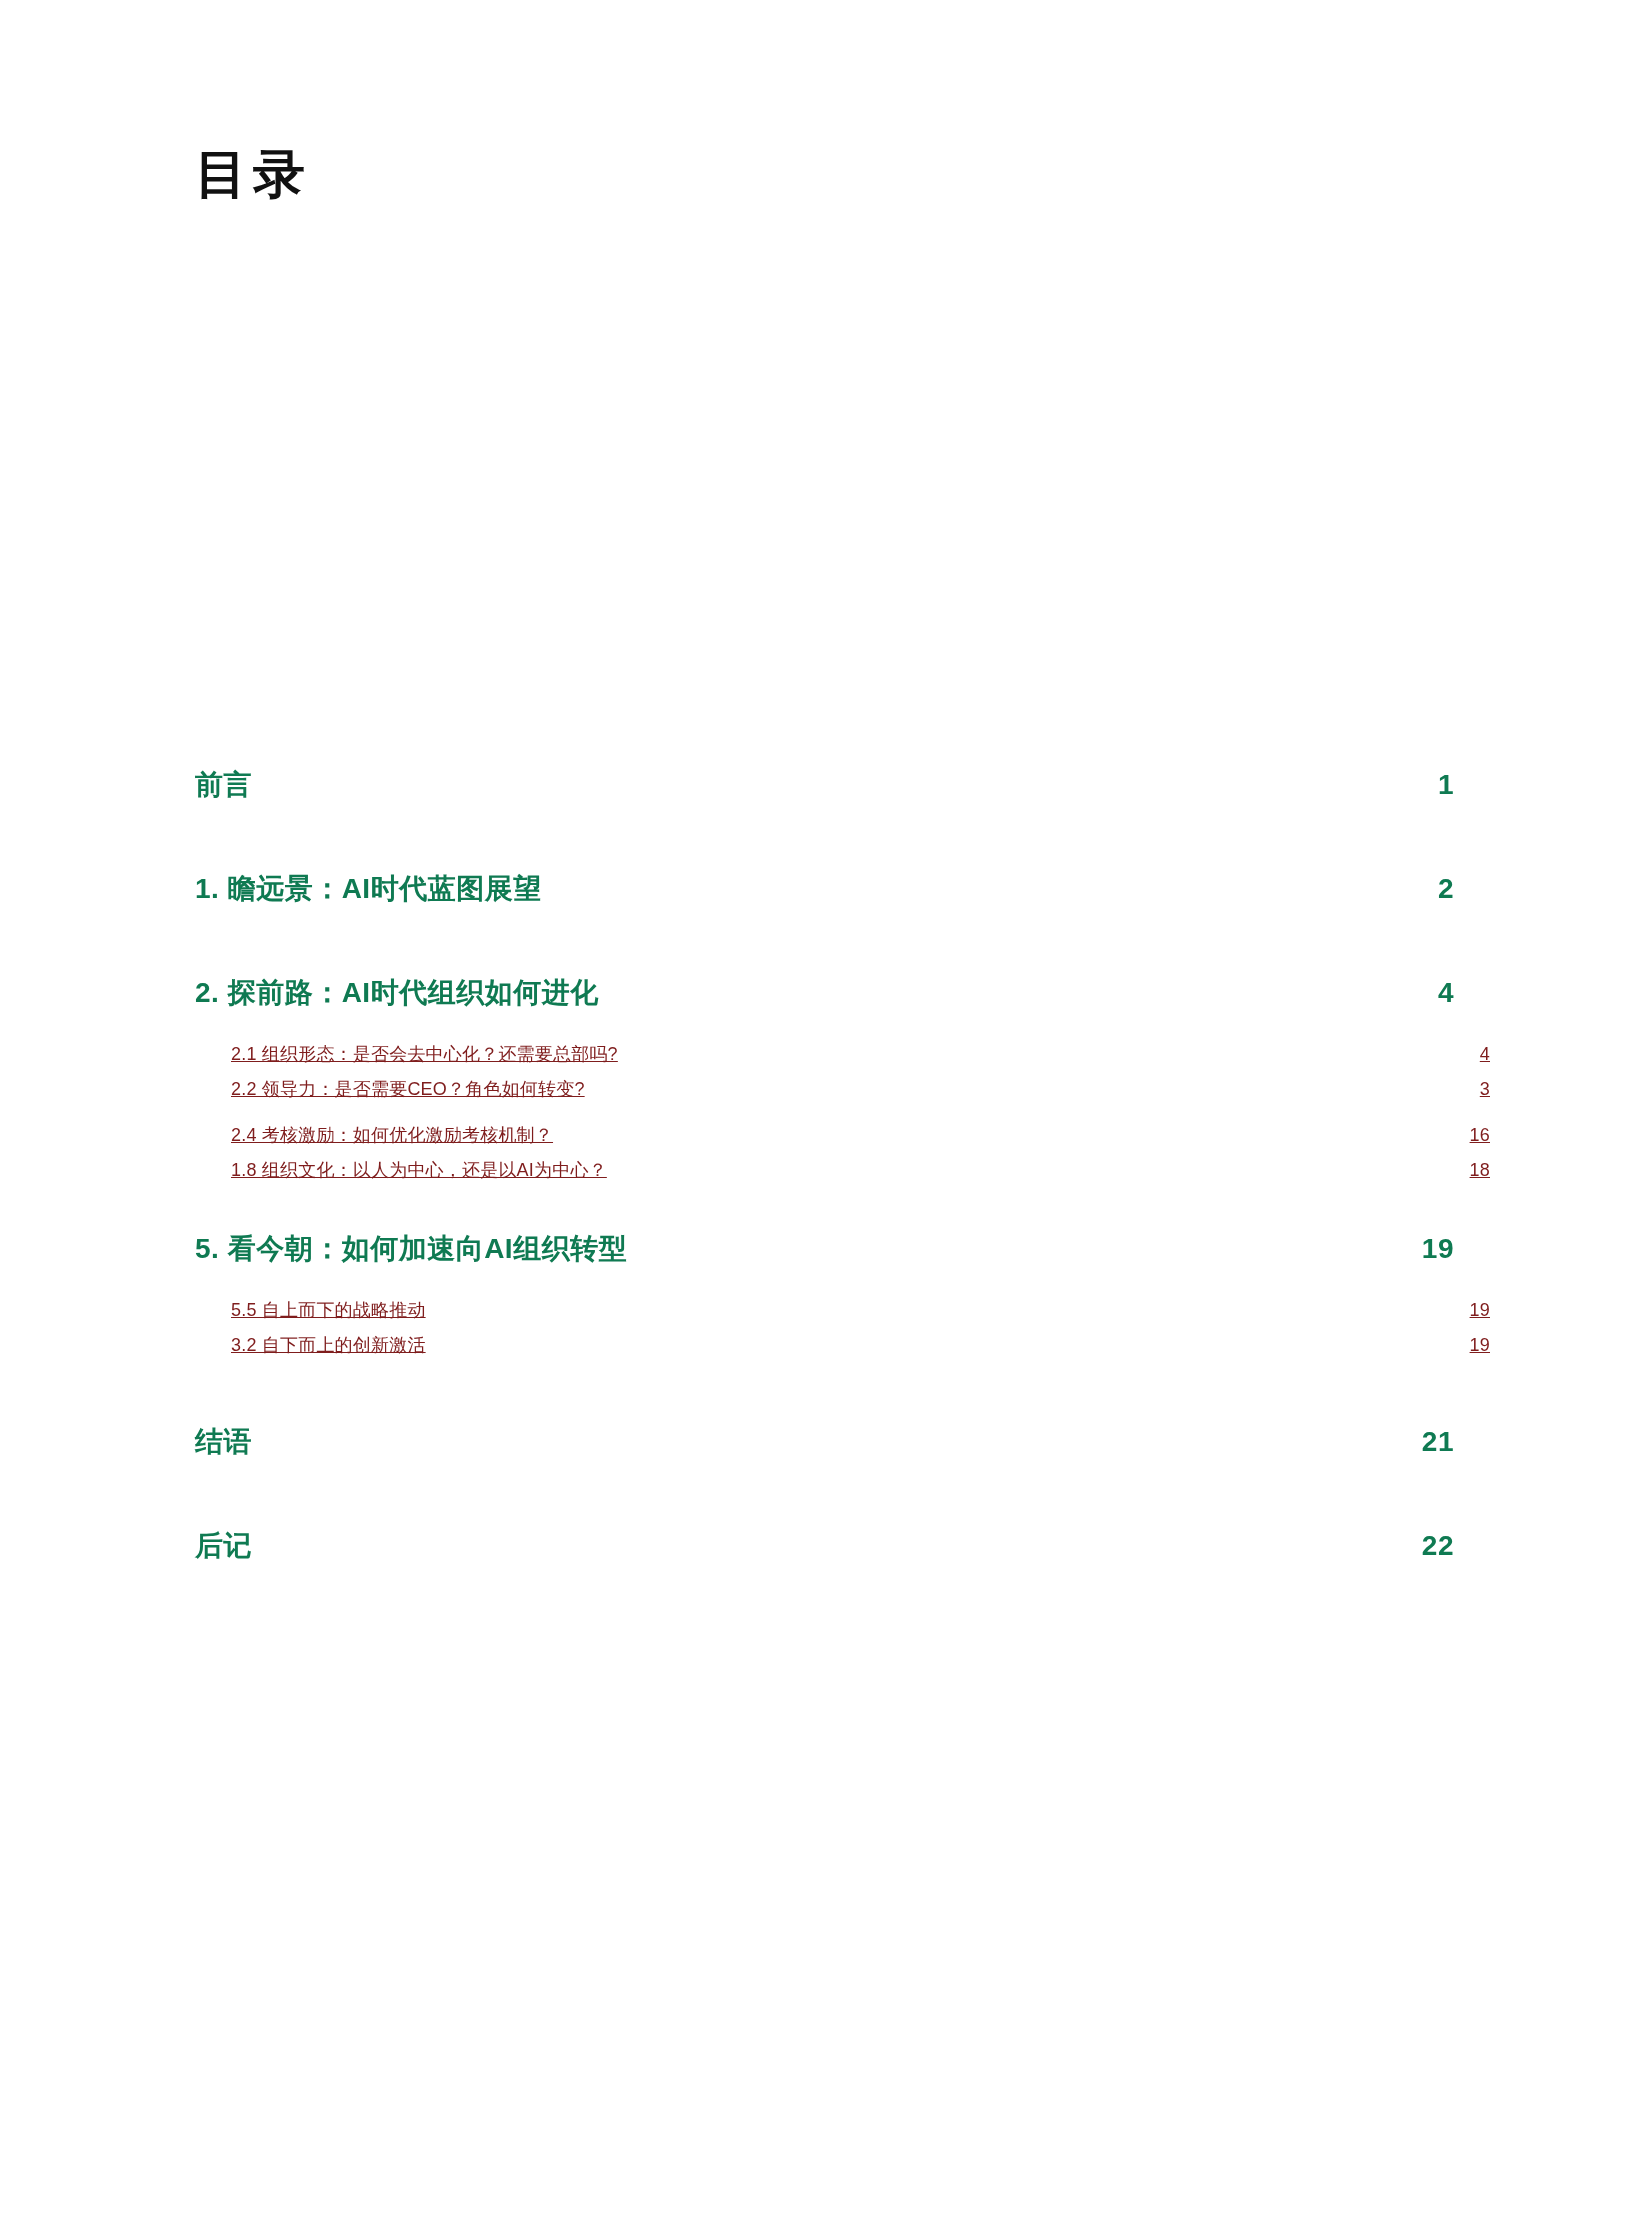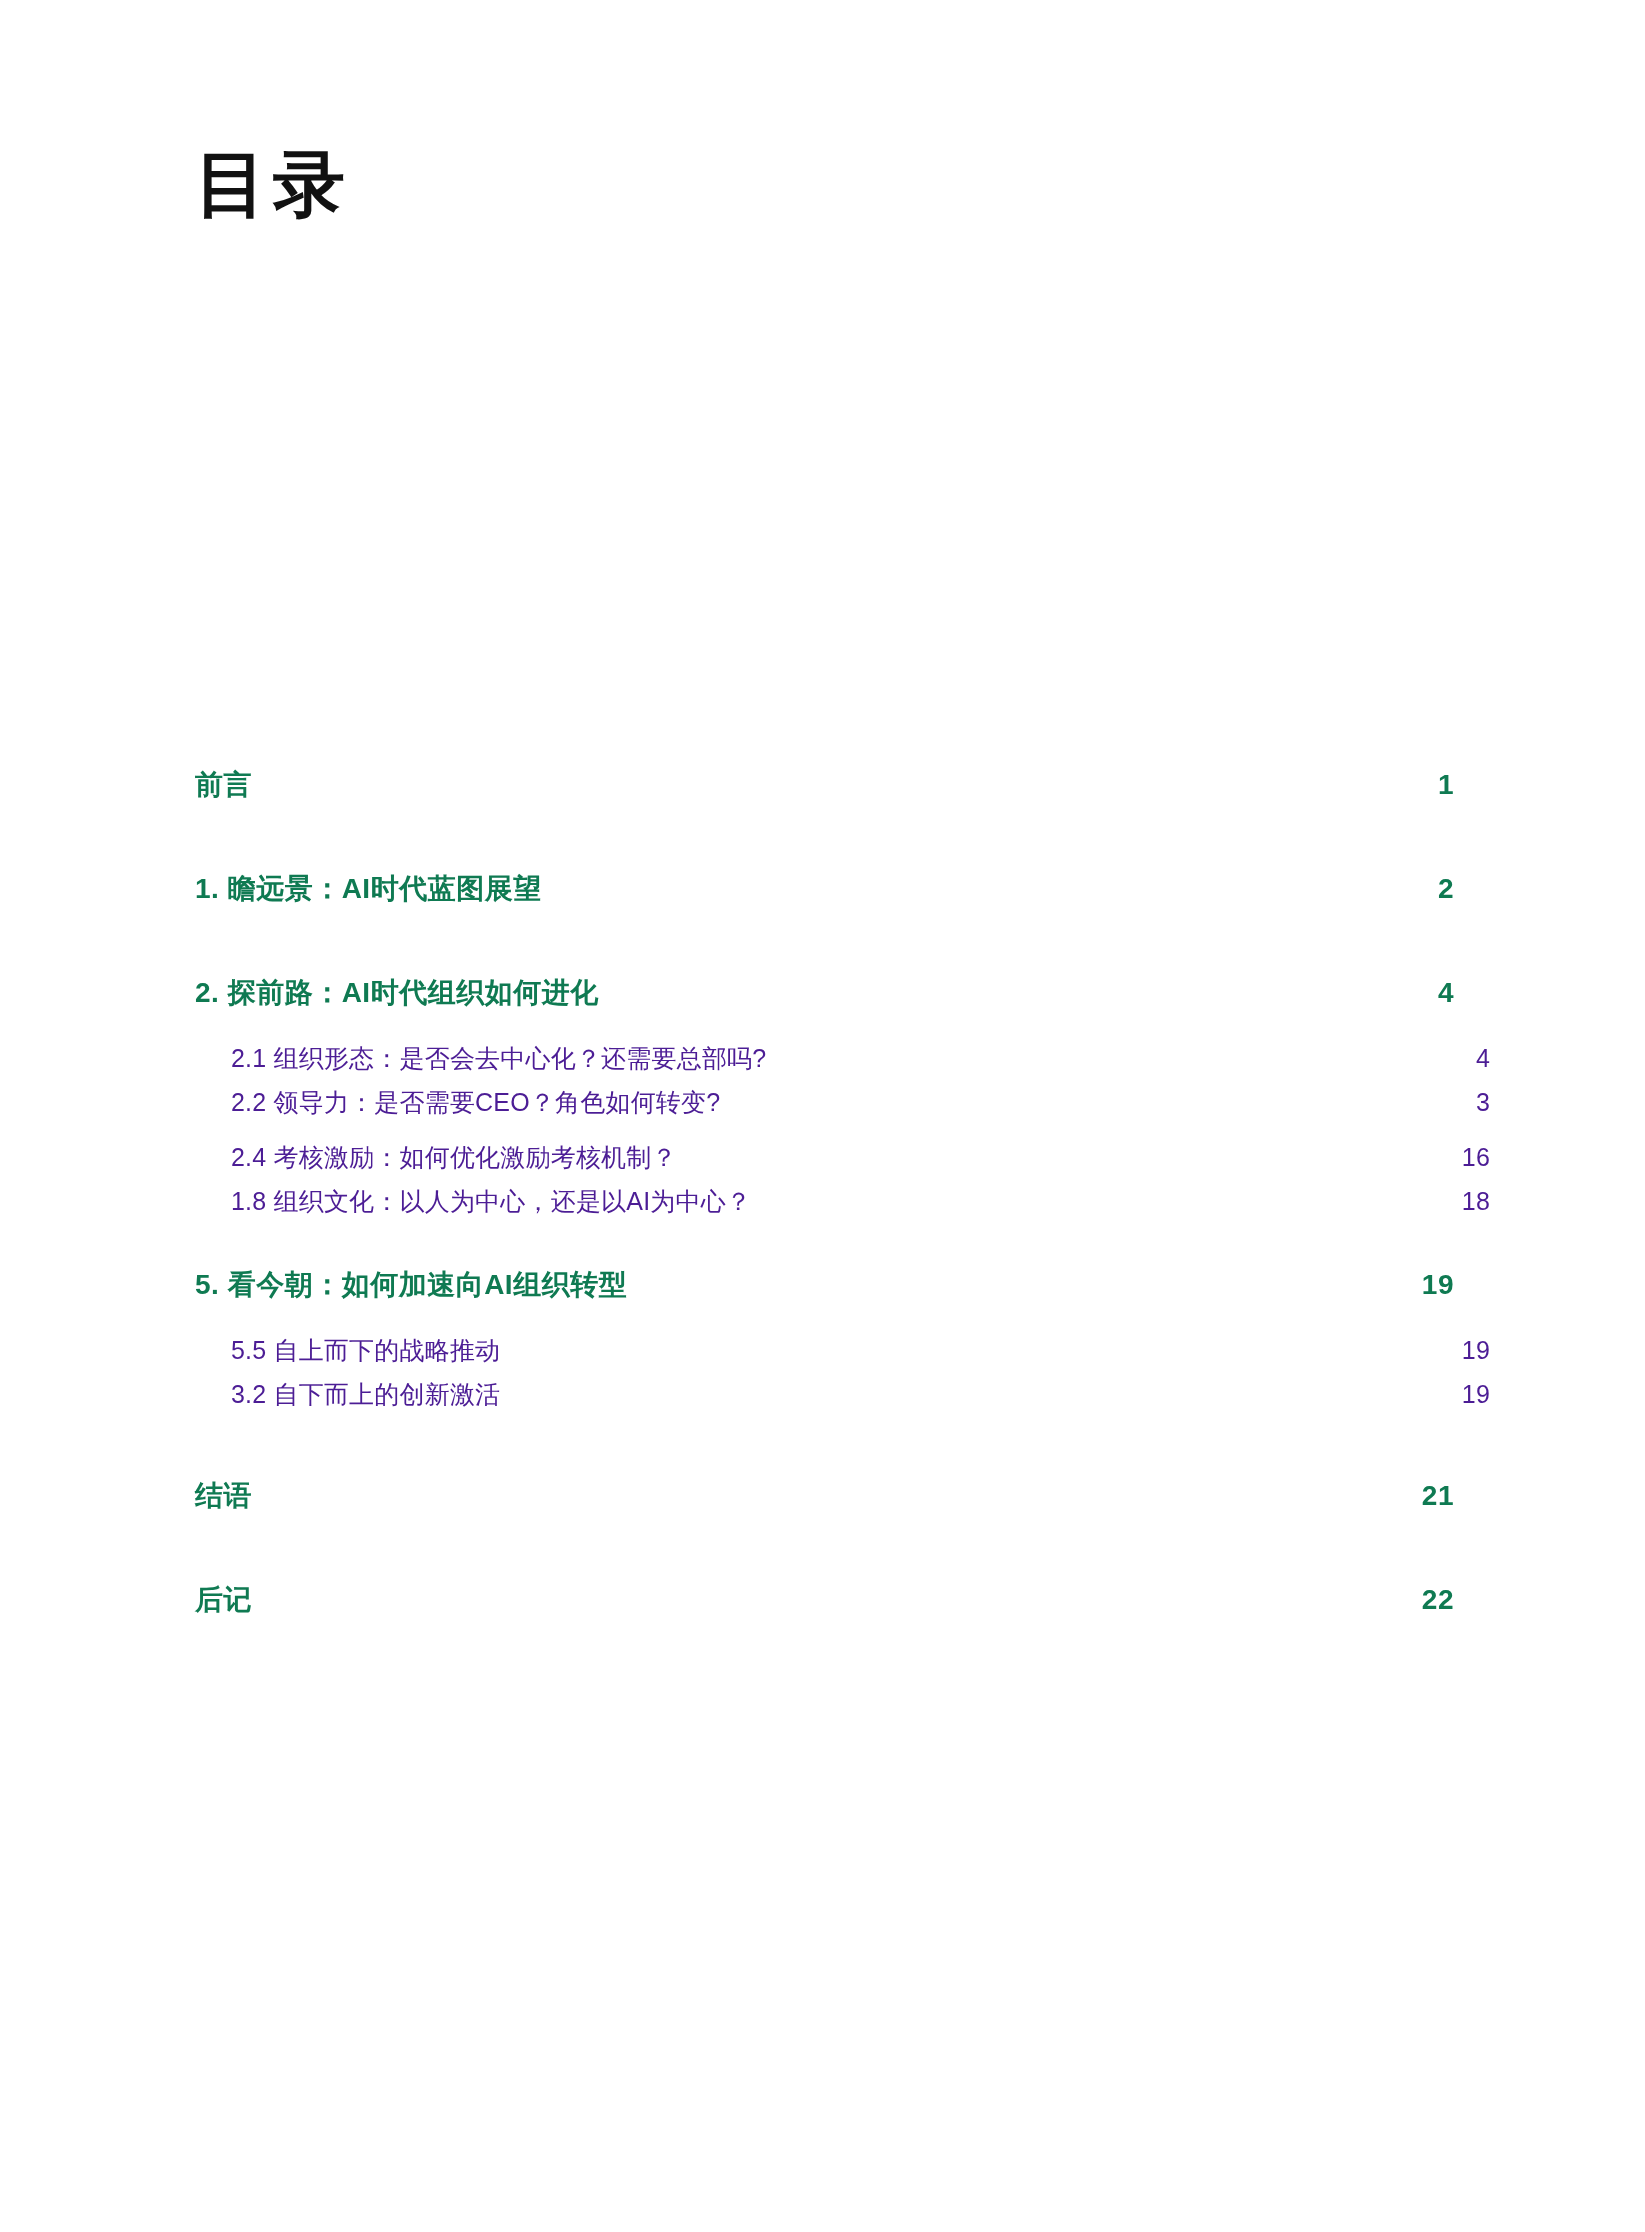--- a/index.html
+++ b/index.html
@@ -21,21 +21,21 @@
     left: 0;
     width: 1646px;
     height: 2233px;
     background: #ffffff;
   }
   .toc-title {
     position: absolute;
     left: 195px;
     top: 149px;
     font-family: "Liberation Serif", serif;
-    font-size: 72px;
+    font-size: 52px;
     font-weight: 700;
     letter-spacing: 6px;
     color: #111111;
     line-height: 1;
   }
   .toc {
     position: absolute;
     left: 195px;
     top: 766px;
     width: 1259px;
@@ -65,24 +65,25 @@
     font-size: 28px;
     font-weight: 700;
     letter-spacing: 0.5px;
   }
   
   .lvl1 {
     padding-left: 36px;
   }
   .lvl1 .label,
   .lvl1 .page-num {
-    color: #4c1d95;
-    font-size: 25px;
+    color: #7f1d1d;
+    font-size: 18px;
     font-weight: 400;
     letter-spacing: 0.2px;
+    text-decoration: underline;
   }
   .gap-xl { height: 66px; }
   .gap-lg { height: 48px; }
   .gap-md { height: 30px; }
   .gap-sm { height: 11px; }
 </style>
 </head>
 <body>
 
 <div class="page">

